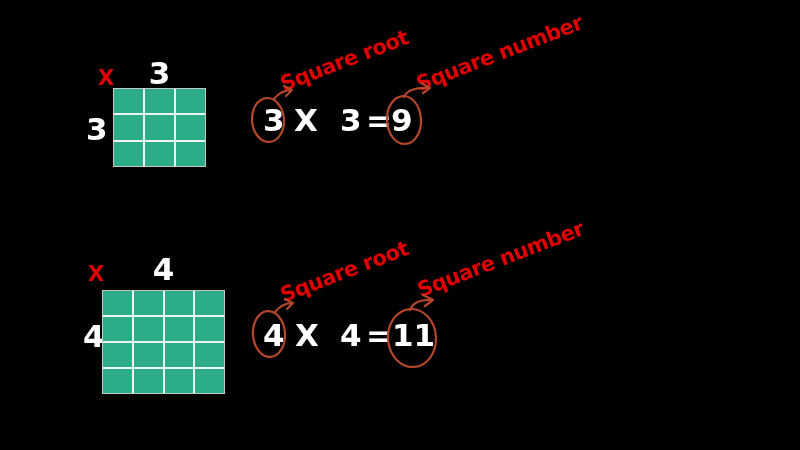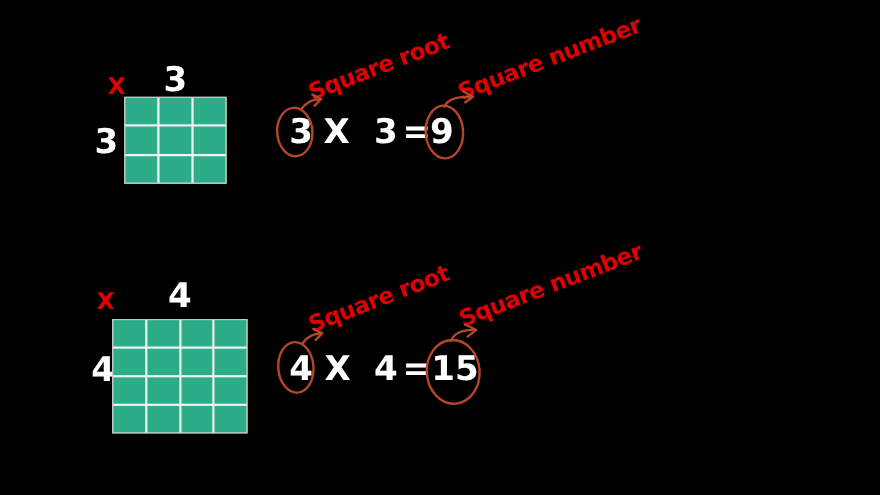--- a/index.html
+++ b/index.html
@@ -84,21 +84,21 @@
       <div class="cell"></div>
       <div class="cell"></div>
       <div class="cell"></div>
       <div class="cell"></div>
     </div>
 
   <span class="eqtoken" style="left:263px;top:320px">4</span>
   <span class="eqtoken" style="left:295px;top:320px">X</span>
   <span class="eqtoken" style="left:340px;top:320px">4</span>
   <span class="eqtoken" style="left:366px;top:320px">=</span>
-  <span class="eqtoken" style="left:392px;top:320px">15</span>
+  <span class="eqtoken" style="left:392px;top:320px">11</span>
 
   <div class="ann" style="left:286px;top:282px">Square root</div>
   <div class="ann" style="left:423px;top:277px">Square number</div>
 
   <svg class="marks" width="800" height="450" viewBox="0 0 800 450">
 
     <ellipse cx="268" cy="120" rx="16" ry="22" transform="rotate(-4 268 120)"></ellipse>
     <path d="M274 99 Q281 90 292 90 M292 90 L284 86 M292 90 L286 96"></path>
     <ellipse cx="404" cy="120" rx="17" ry="24" transform="rotate(-3 404 120)"></ellipse>
     <path d="M404 97 Q408 87 430 88 M430 88 L421 83 M430 88 L423 93"></path>

